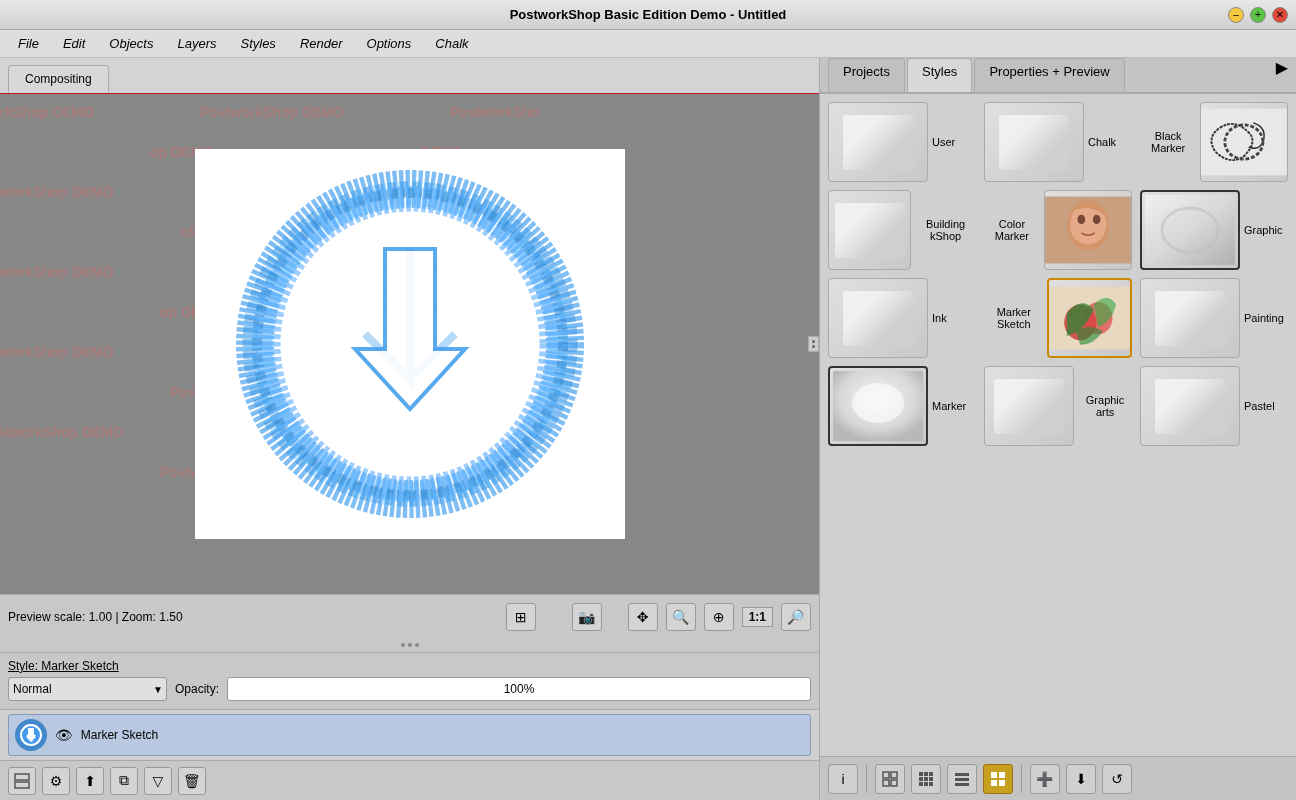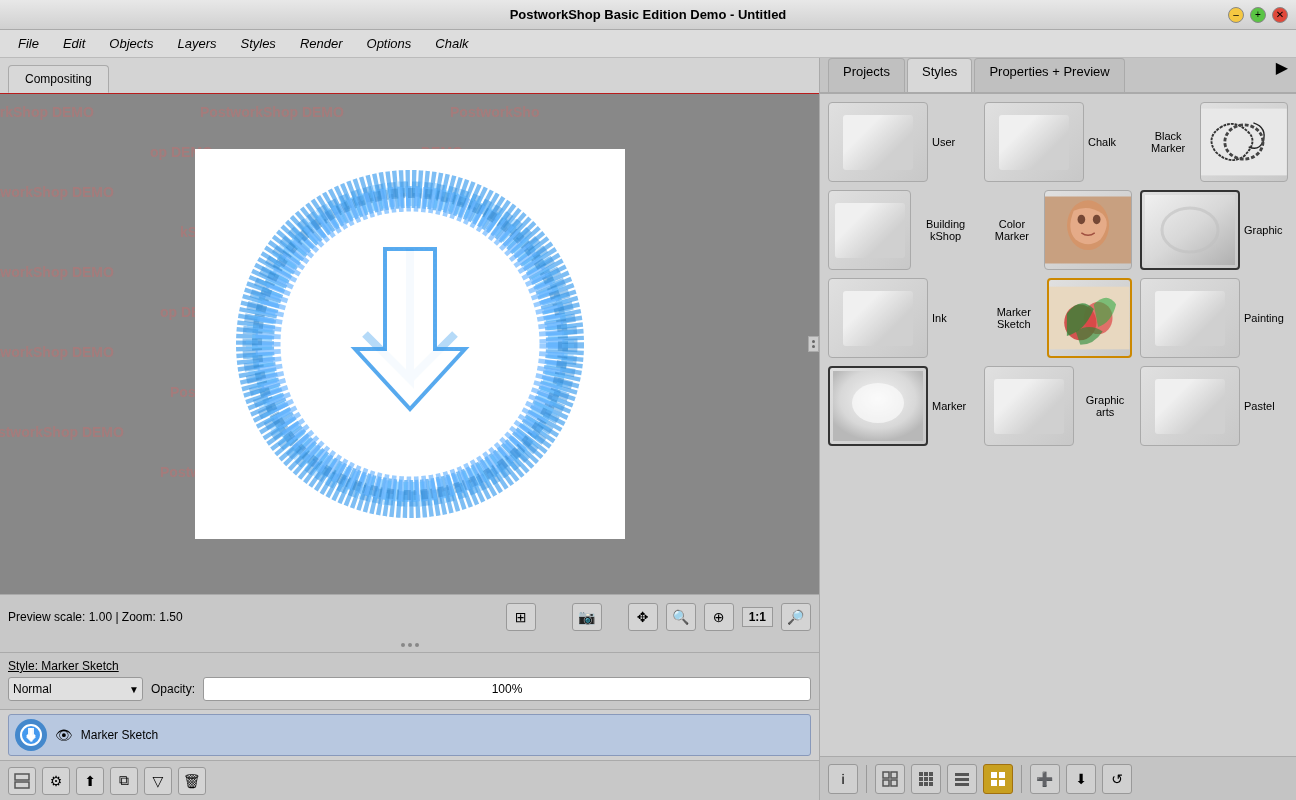--- a/index.html
+++ b/index.html
@@ -176,21 +176,21 @@
       margin-bottom: 4px;
       text-decoration: underline;
     }
     .blend-row {
       display: flex;
       align-items: center;
       gap: 8px;
       margin-bottom: 4px;
     }
     .blend-select {
-      width: 135px;
+      width: 159px;
       height: 24px;
       background: #e0e0e0;
       border: 1px solid #999;
       border-radius: 3px;
       font-size: 12px;
       padding: 0 4px;
       appearance: none;
     }
     .blend-select-wrapper {
       position: relative;

